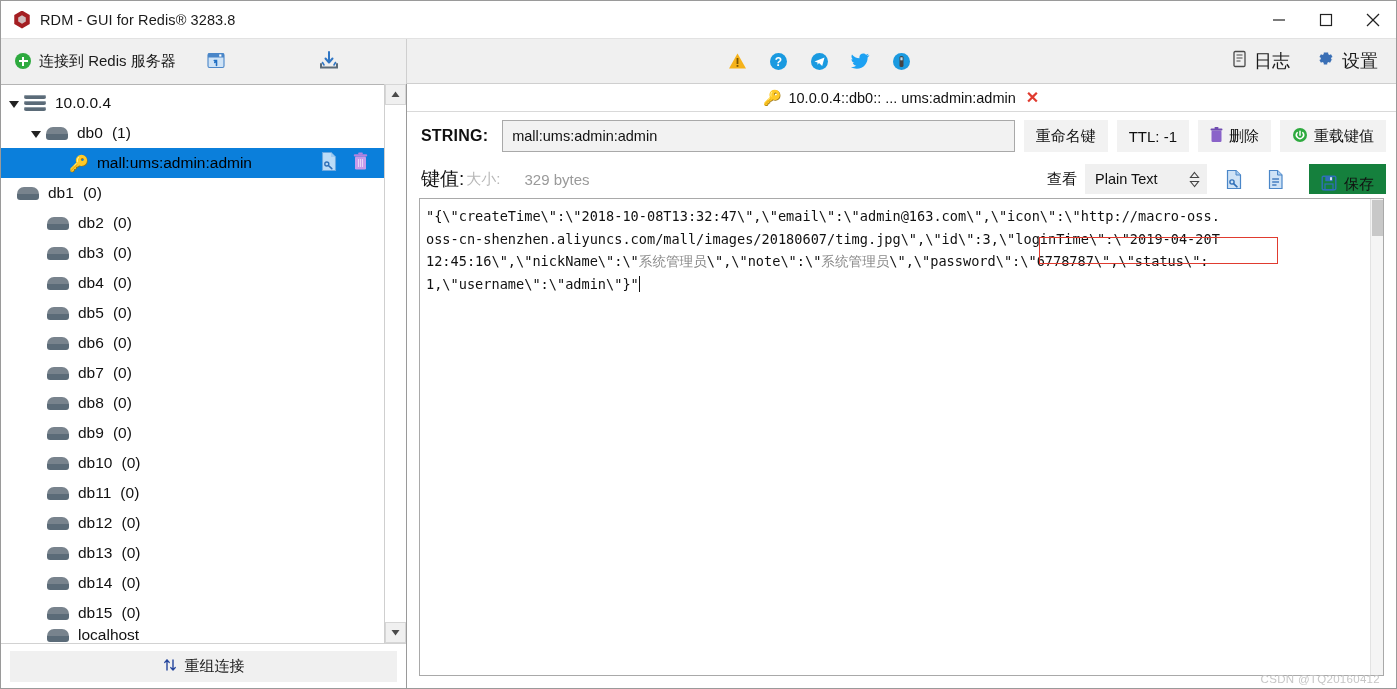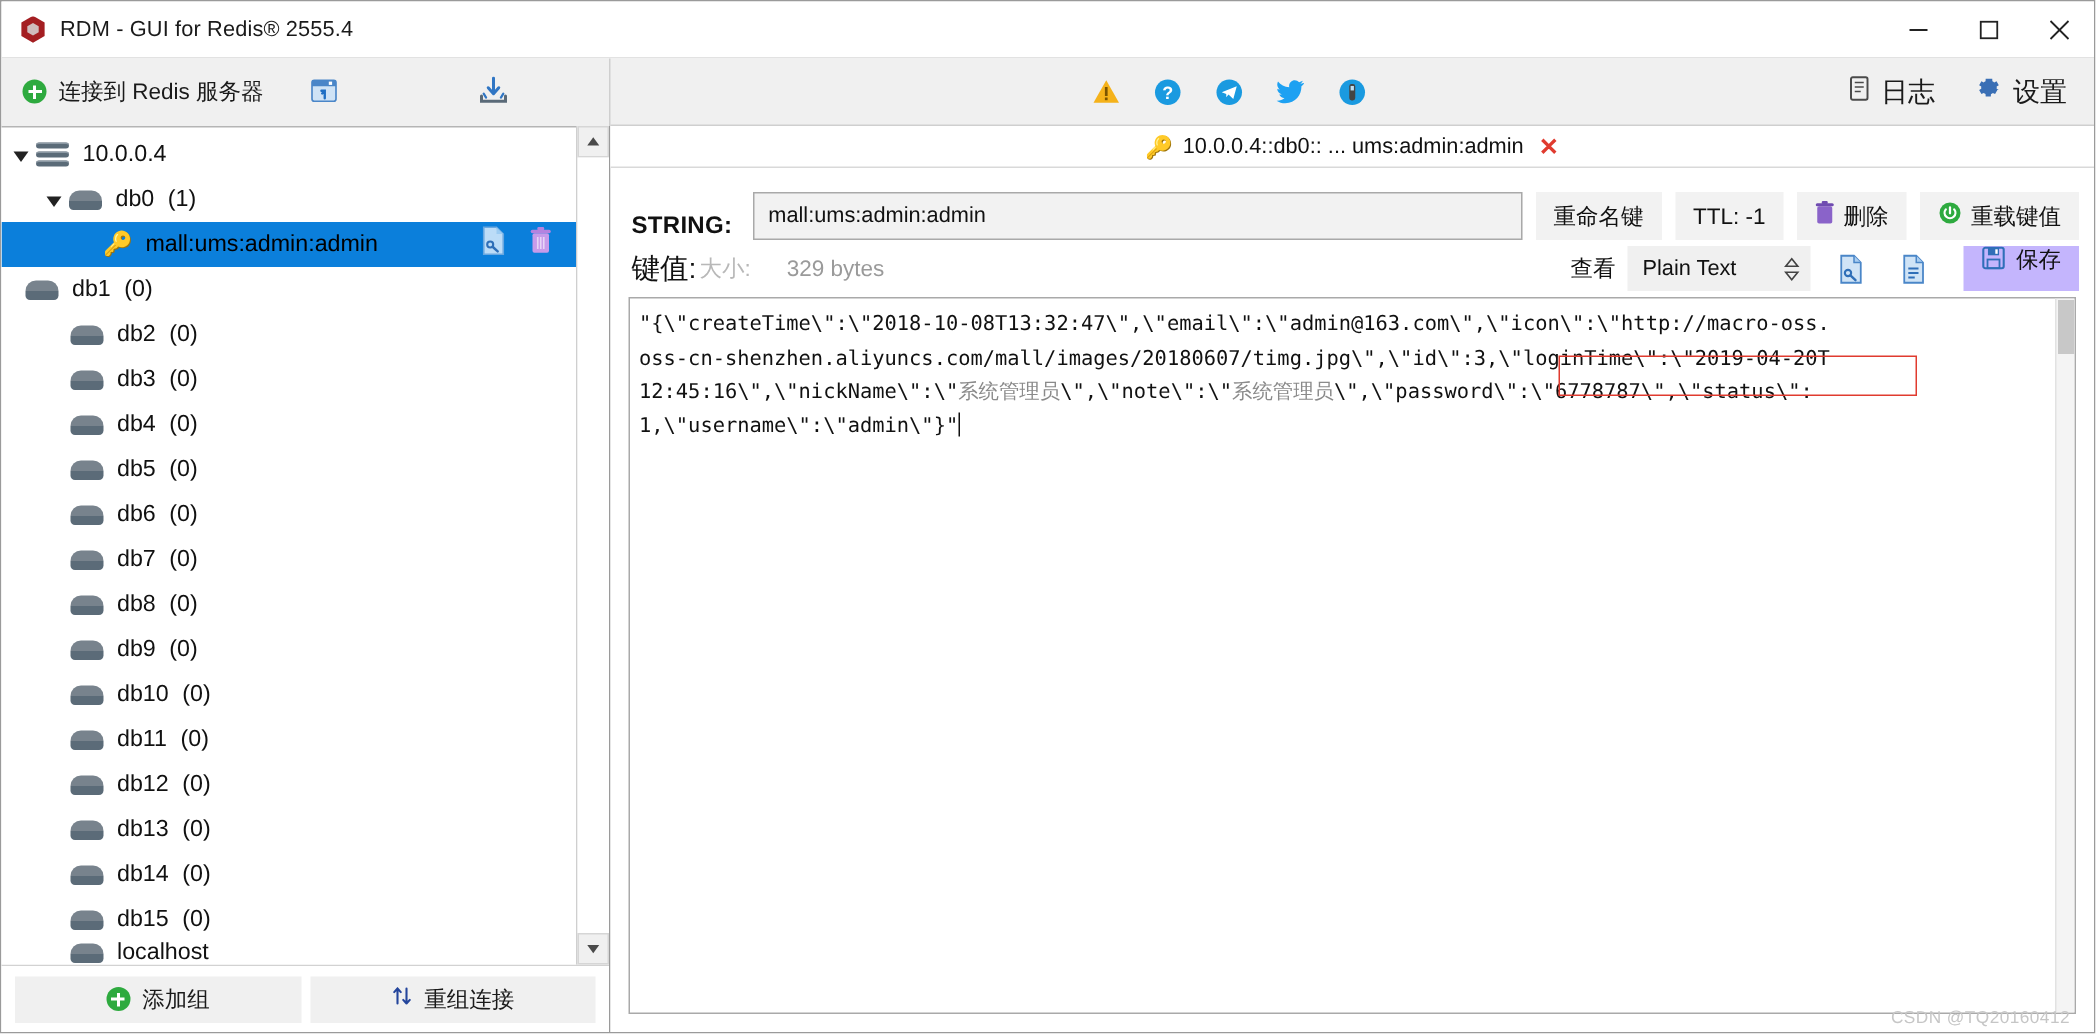--- a/index.html
+++ b/index.html
@@ -195,21 +195,21 @@
   }
   .tab {
     display: flex; align-items: center; gap: 6px;
     font-size: 14.5px; color: #111; padding: 0 8px;
   }
   .tab .key-g { color: #f5a623; font-size: 15px; }
   .tab-close { color: #e03b2f; font-size: 16px; font-weight: 700; margin-left: 4px; }
 
   .keyrow {
     height: 48px; min-height: 48px;
-    display: flex; align-items: flex-end; gap: 0; padding: 0 10px 0 14px;
+    display: flex; align-items: center; gap: 0; padding: 0 10px 0 14px;
   }
   .type-label {
     font-size: 16px; font-weight: 700; color: #111;
     margin-right: 14px; letter-spacing: .2px;
   }
   .key-input {
     flex: 1; height: 32px; background: #f2f2f2;
     border: 1px solid #a9a9a9;
     display: flex; align-items: center;
     padding: 0 9px; font-size: 14.5px; color: #111;
@@ -231,22 +231,22 @@
   .val-size { font-size: 15px; color: #9a9a9a; margin-left: 24px; }
   .view-label { font-size: 15px; color: #111; margin-right: 8px; }
   .view-select {
     height: 30px; min-width: 122px; background: #f0f0f0;
     display: flex; align-items: center; justify-content: space-between;
     padding: 0 7px 0 10px; font-size: 14.5px; color: #111; gap: 10px;
   }
   .spin { display: flex; flex-direction: column; gap: 1px; line-height: 7px; font-size: 11px; color: #333; }
   .vicon { width: 30px; height: 30px; display:flex; align-items:center; justify-content:center; margin-left: 12px; }
   .savebtn {
-    height: 30px; padding: 0 12px; margin-left: 18px; background: #c4b5fd;
-    display: flex; align-items: flex-start; gap: 7px; font-size: 15px; color: #111;
+    height: 30px; padding: 0 12px; margin-left: 18px; background: #15803d;
+    display: flex; align-items: flex-end; gap: 7px; font-size: 15px; color: #111;
   }
 
   .editor-wrap {
     flex: 1; margin: 0 12px 12px 12px;
     border: 1px solid #a9a9a9; background: #fff;
     position: relative; display: flex; min-height: 0; overflow: hidden;
   }
   .editor {
     flex: 1; padding: 6px 4px 4px 6px;
     font-family: "DejaVu Sans Mono", monospace;
@@ -279,21 +279,21 @@
 </style>
 </head>
 <body>
 
 <div class="app">
 
   <div class="titlebar">
     <div class="title-icon">
         <div class="hex"></div>
       </div>
-    <div class="title-text">RDM - GUI for Redis® 2555.4</div>
+    <div class="title-text">RDM - GUI for Redis® 3283.8</div>
     <div class="win-controls">
       <div class="win-btn">
         <svg width="14" height="14" viewBox="0 0 14 14">
             <line x1="1" y1="7" x2="13" y2="7" stroke="#222" stroke-width="1.2"></line>
           </svg>
       </div>
       <div class="win-btn">
         <svg width="14" height="14" viewBox="0 0 14 14">
             <rect x="1.5" y="1.5" width="11" height="11" fill="none" stroke="#222" stroke-width="1.2"></rect>
           </svg>
@@ -534,24 +534,20 @@
           <div class="vs-track"></div>
           <div class="vs-btn bottom">
             <svg width="9" height="7" viewBox="0 0 9 7">
                 <path d="M4.5 6.5 L0.5 1 L8.5 1 Z" fill="#4a4a4a"></path>
               </svg>
           </div>
         </div>
       </div>
       <div class="sidebar-footer">
         <div class="foot-btn">
-          <span class="plus-circle"></span>
-          <span>添加组</span>
-        </div>
-        <div class="foot-btn">
           <span>
             <svg width="14" height="14" viewBox="0 0 14 14">
                 <path d="M4 12 L4 2 M4 2 L1.8 4.4 M4 2 L6.2 4.4" stroke="#24459c" stroke-width="1.4" fill="none" stroke-linecap="round"></path>
                 <path d="M10 2 L10 12 M10 12 L7.8 9.6 M10 12 L12.2 9.6" stroke="#24459c" stroke-width="1.4" fill="none" stroke-linecap="round"></path>
               </svg>
           </span>
           <span>重组连接</span>
         </div>
       </div>
     </div>

